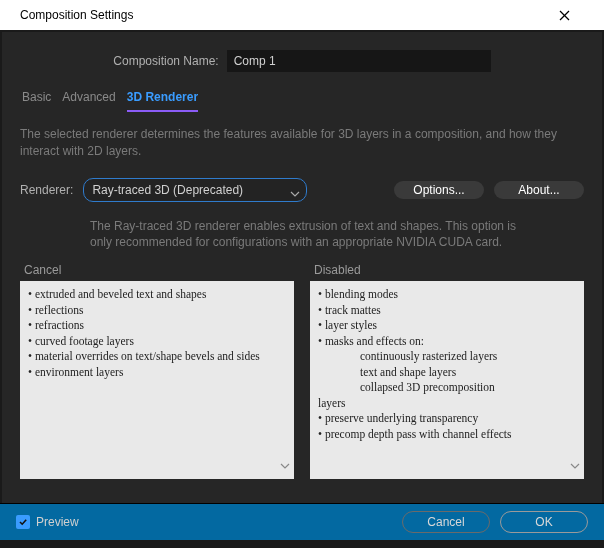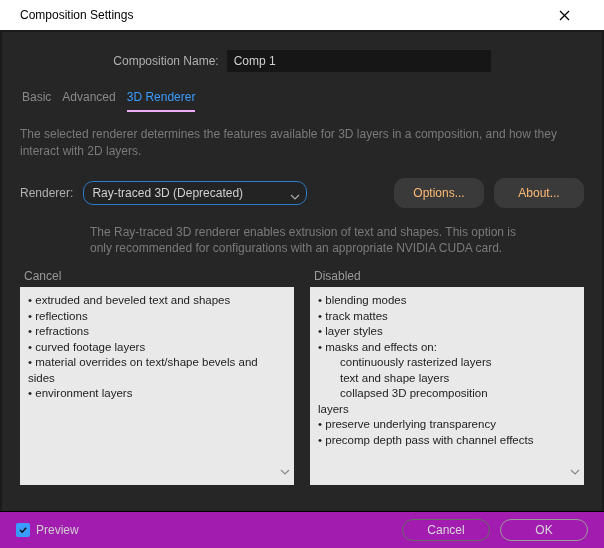--- a/index.html
+++ b/index.html
@@ -67,21 +67,22 @@
     gap: 11px;
     margin: 0 0 6px 2px;
   }
   .tab {
     color: #8a8a8a;
     padding: 4px 0 6px 0;
     cursor: pointer;
   }
   .tab.active {
     color: #3a9cff;
-    border-bottom: 2px solid #f0abfc;
+    border-bottom: 2px solid #8b5cf6;
+    font-weight: bold;
   }
   .desc {
     color: #7a7a7a;
     line-height: 1.4;
     margin: 8px 0 18px 0;
   }
   .row-renderer {
     display: flex;
     align-items: center;
     gap: 10px;
@@ -101,22 +102,22 @@
     cursor: pointer;
   }
   .select .chev {
     position: absolute;
     right: 6px;
     top: 5px;
   }
   .pillbtn {
     background: #3a3a3a;
     border: none;
-    color: #fdba74;
-    height: 30px;
+    color: #ffffff;
+    height: 18px;
     padding: 0 18px;
     border-radius: 11px;
     font-size: 12px;
     cursor: pointer;
   }
   .pillbtn.wide { width: 90px; }
   .renderer-note {
     color: #7a7a7a;
     margin: 6px 0 12px 70px;
     line-height: 1.4;
@@ -139,33 +140,33 @@
     position: relative;
     background: #e9e9e9;
     color: #222;
     height: 198px;
     padding: 6px 8px;
     font-size: 11.5px;
     line-height: 1.35;
     box-sizing: border-box;
     overflow: hidden;
   }
-  .panel-box .indent1 { margin-left: 22px; }
-  .panel-box .line { white-space: normal; }
+  .panel-box .indent1 { margin-left: 42px; }
+  .panel-box .line { white-space: normal; font-family: Liberation Serif, serif; }
   .scroll-hint {
     position: absolute;
     right: 4px;
     bottom: 4px;
     color: #888;
   }
   .footer {
     position: absolute;
-    left: 0; right: 0; bottom: 0;
+    left: 0; right: 0; bottom: 8px;
     height: 36px;
-    background: #a21caf;
+    background: #0369a1;
     border-top: 1px solid #000;
     display: flex;
     align-items: center;
     padding: 0 16px;
   }
   .footer .chk {
     display: flex;
     align-items: center;
     gap: 6px;
     color: #d0d0d0;

